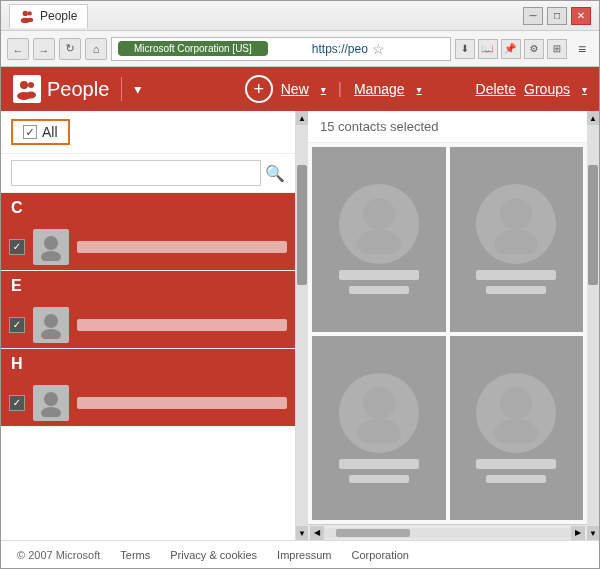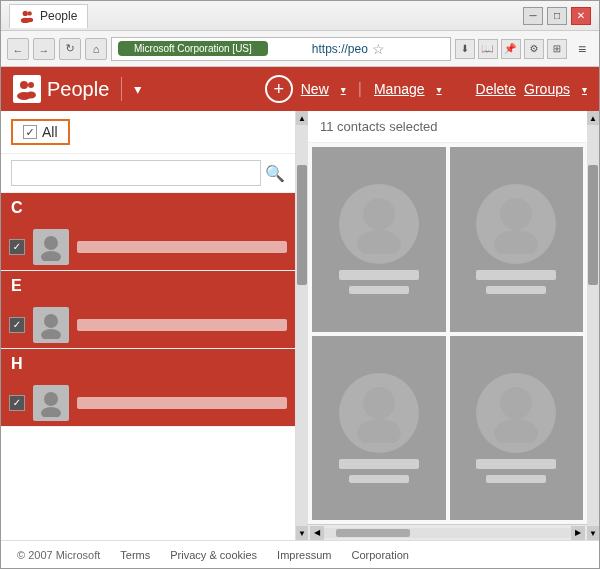--- a/index.html
+++ b/index.html
@@ -228,21 +228,21 @@
     <div class="new-btn">+</div>
     <div class="header-action">
       <span>New</span>
       <span class="chevron">▾</span>
     </div>
     <span style="color:rgba(255,255,255,0.4);margin:0 4px;">|</span>
     <div class="header-action">
       <span>Manage</span>
       <span class="chevron">▾</span>
     </div>
-    <div class="header-action" style="margin-left:2px;padding-left:24px;">
+    <div class="header-action" style="margin-left:22px;padding-left:24px;">
       <span>Delete</span>
     </div>
     <div class="header-action" style="">
       <span>Groups</span>
       <span class="chevron">▾</span>
     </div>
   </div>
 
   <div class="main-content">
 
@@ -311,21 +311,21 @@
 
     <div class="left-scrollbar">
       <div class="scrollbar-up">▲</div>
       <div class="scrollbar-track">
         <div class="scrollbar-thumb"></div>
       </div>
       <div class="scrollbar-down">▼</div>
     </div>
 
     <div class="right-panel">
-      <div class="selected-count">11 contacts selected</div>
+      <div class="selected-count">15 contacts selected</div>
 
       <div class="contacts-grid-wrapper">
         <div class="contacts-grid">
 
           <div class="contact-card">
             <div class="avatar-large">
               <svg viewBox="0 0 60 60">
                 <circle cx="30" cy="20" r="16" fill="#aaa"></circle>
                 <ellipse cx="30" cy="50" rx="22" ry="14" fill="#aaa"></ellipse>
               </svg>

